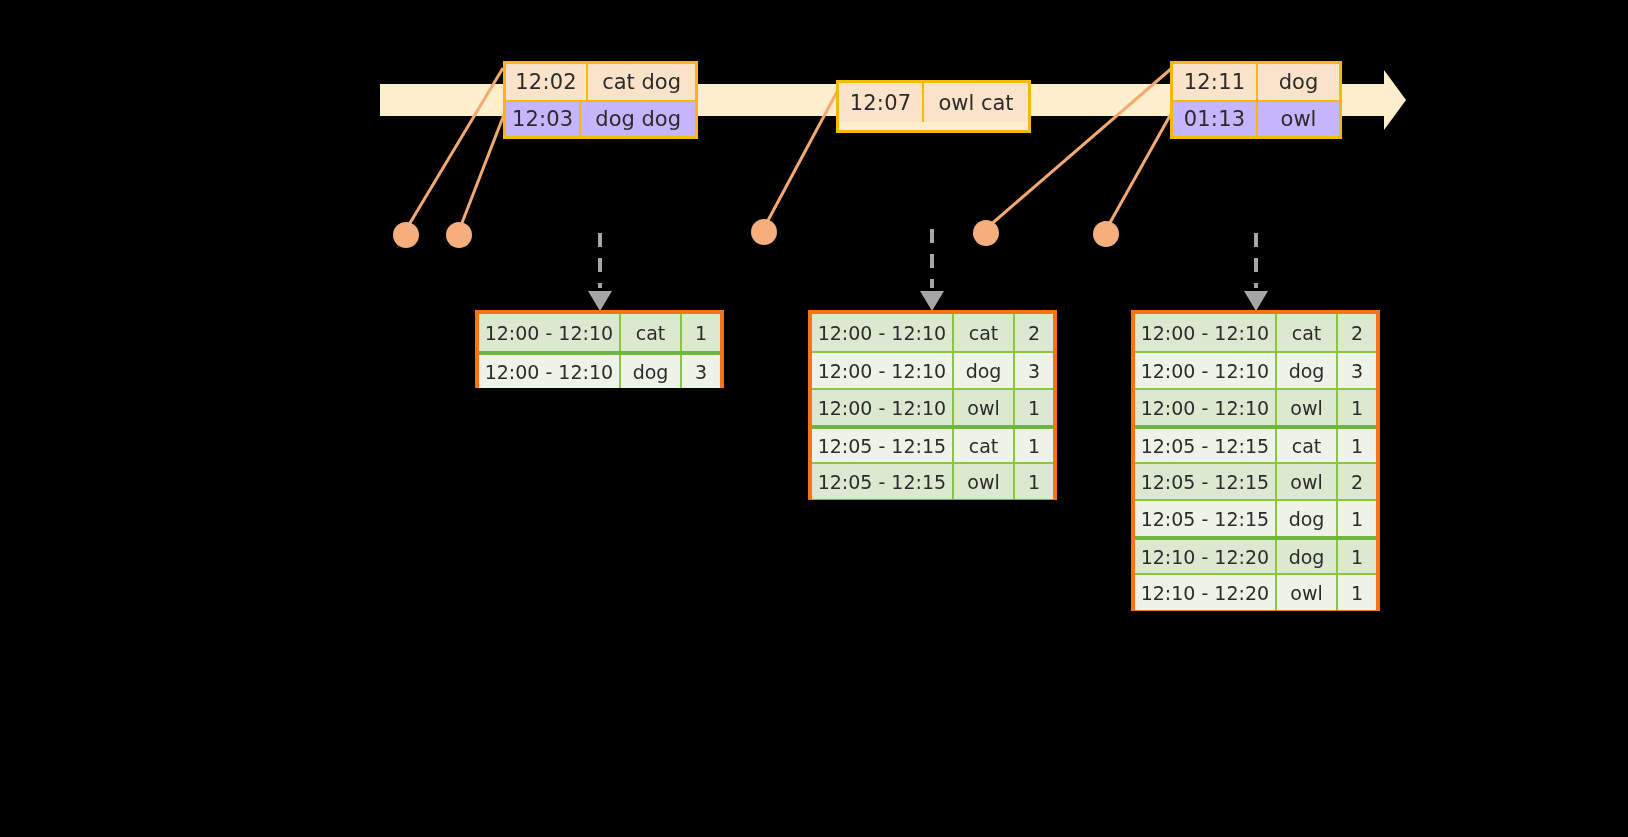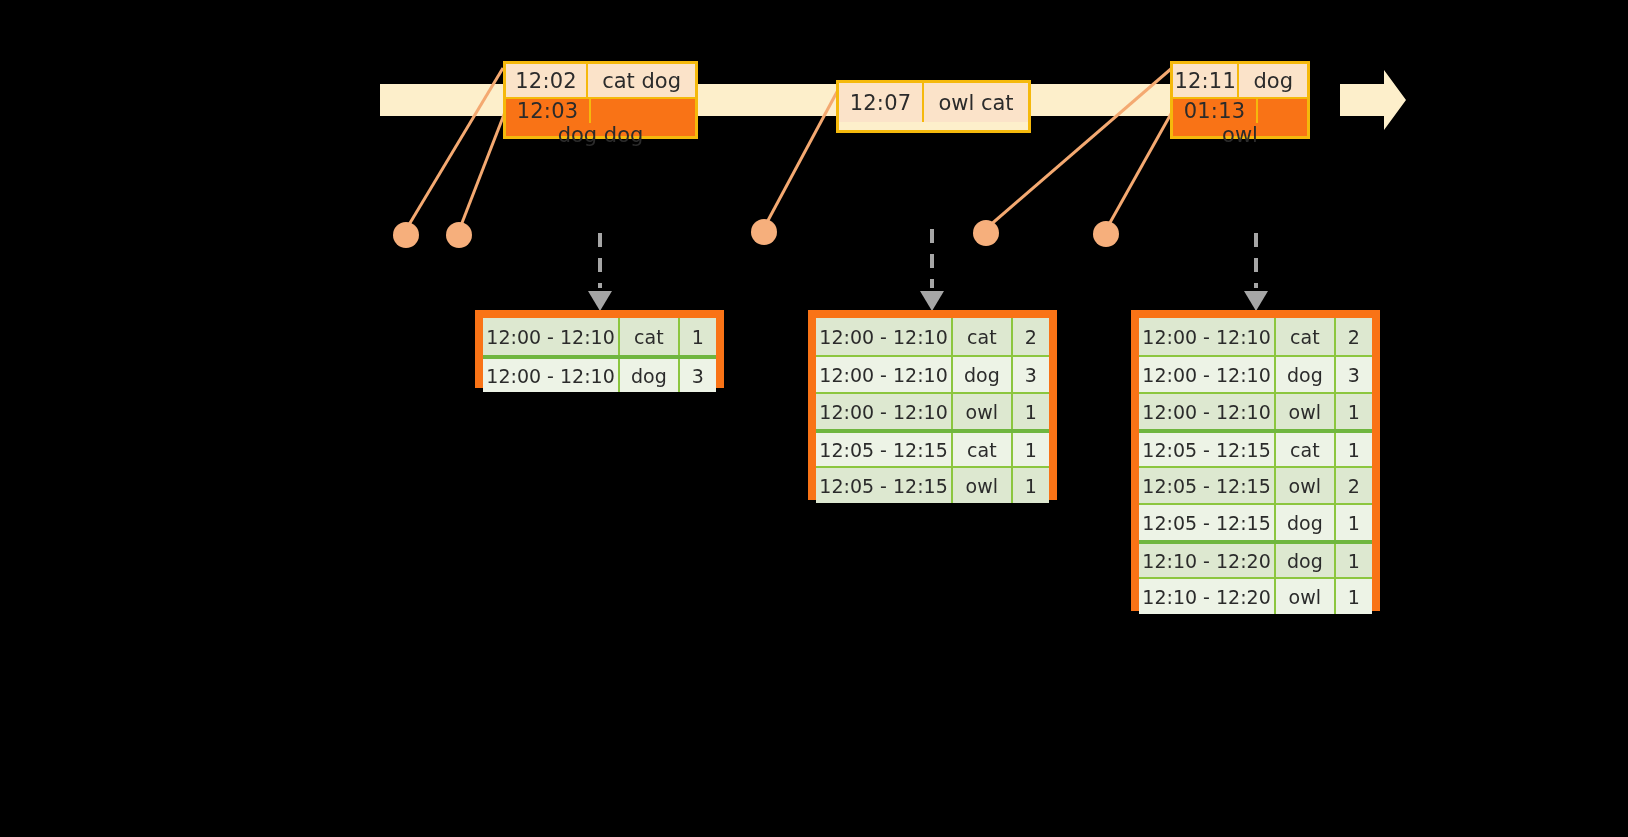--- a/index.html
+++ b/index.html
@@ -49,21 +49,21 @@
   }
   .event-row {
     display: flex;
     height: 39px;
     box-sizing: border-box;
   }
   .event-row + .event-row {
     border-top: 2px solid #F5B90C;
   }
   .event-row.shade-a { background: #FBE3C9; }
-  .event-row.shade-b { background: #f97316; flex-direction: column; }
+  .event-row.shade-b { background: #c4b5fd; }
 
   .event-time {
     width: 85px;
     box-sizing: border-box;
     border-right: 2px solid #F5B90C;
     display: flex;
     align-items: center;
     justify-content: center;
     font-size: 21px;
     color: #2b2b2b;
@@ -76,21 +76,21 @@
     justify-content: center;
     font-size: 21px;
     color: #2b2b2b;
     padding: 0 14px;
     white-space: nowrap;
   }
 
   
   .result-table {
     position: absolute;
-    border: 8px solid #f97316;
+    border: 4px solid #f97316;
     box-sizing: border-box;
     background: #ffffff;
   }
   .tbl-row {
     display: flex;
     height: 37px;
     box-sizing: border-box;
   }
   .tbl-row + .tbl-row { border-top: 2px solid #8CC63F; }
   .tbl-row.group-end + .tbl-row { border-top: 4px solid #6FB63F; }
@@ -192,21 +192,21 @@
     </div>
   </div>
 
   <div class="event-box" style="left:836px; top:80px; width:195px; height:53px;">
     <div class="event-row shade-a">
       <div class="event-time">12:07</div>
       <div class="event-payload">owl cat</div>
     </div>
   </div>
 
-  <div class="event-box" style="left:1170px; top:61px; width:140px; height:78px;">
+  <div class="event-box" style="left:1170px; top:61px; width:172px; height:78px;">
     <div class="event-row shade-a">
       <div class="event-time">12:11</div>
       <div class="event-payload">dog</div>
     </div>
     <div class="event-row shade-b">
       <div class="event-time">01:13</div>
       <div class="event-payload">owl</div>
     </div>
   </div>
 

